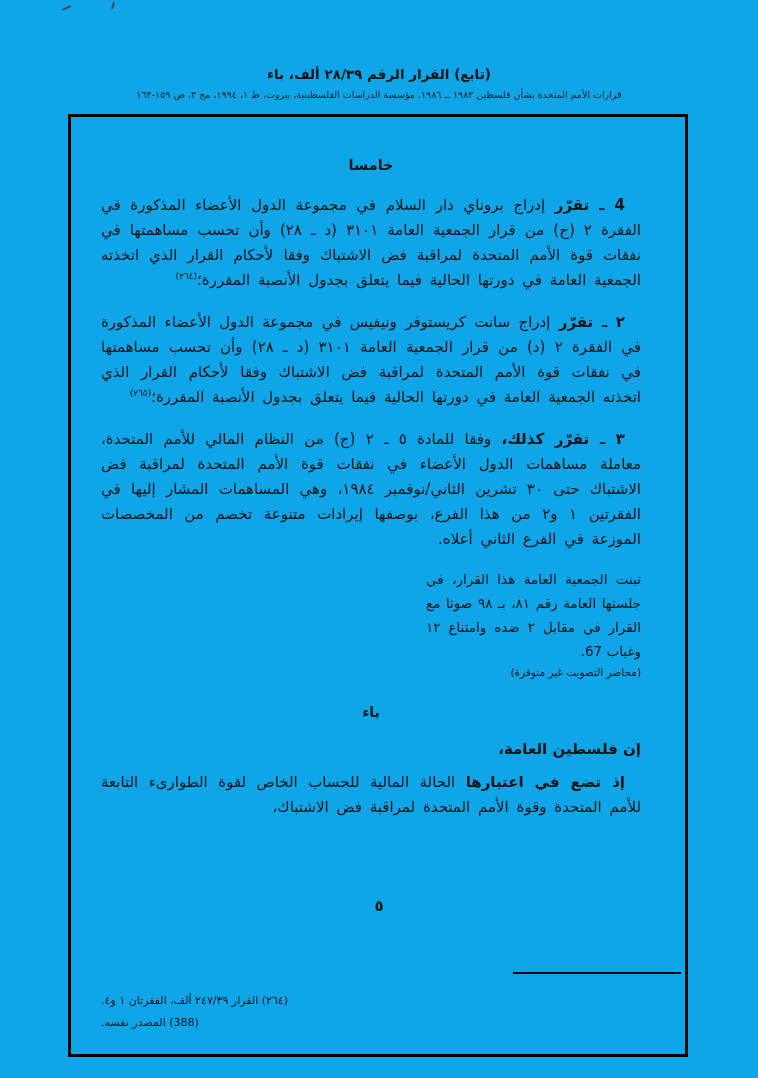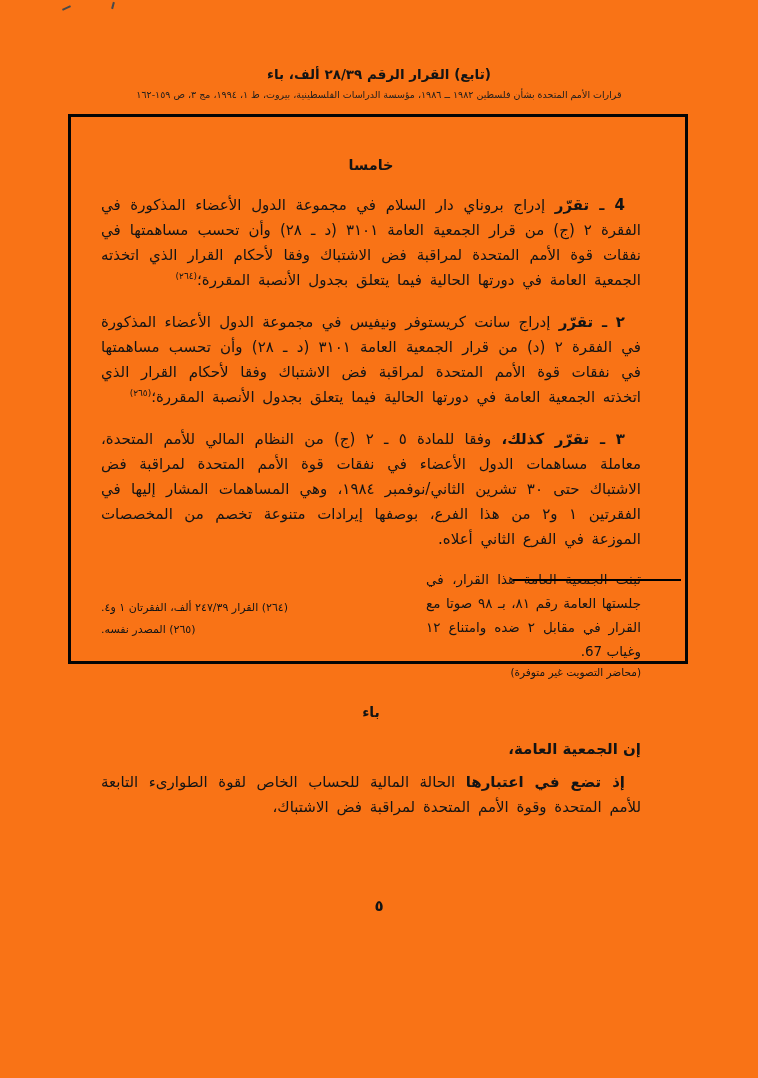--- a/index.html
+++ b/index.html
@@ -5,21 +5,21 @@
   * { margin: 0; padding: 0; box-sizing: border-box; }
   html, body { width: 758px; height: 1078px; }
   body {
     background: #e8e8e8;
     font-family: "DejaVu Sans", sans-serif;
   }
   .page {
     position: relative;
     width: 758px;
     height: 1078px;
-    background: #f97316;
+    background: #0ea5e9;
     color: #141414;
     direction: rtl;
     overflow: hidden;
   }
   
   .artifact { position: absolute; background: #4a4a4a; }
   .a1 { left: 62px; top: 7px; width: 9px; height: 2px; transform: rotate(-25deg); }
   .a2 { left: 112px; top: 2px; width: 2px; height: 7px; transform: rotate(15deg); }
 
   .doc-header {
@@ -35,21 +35,21 @@
   }
   .doc-source {
     font-size: 9.5px;
     margin-top: 7px;
     color: #1c1c1c;
   }
 
   .frame {
     position: absolute;
     left: 68px; top: 114px;
-    width: 620px; height: 550px;
+    width: 620px; height: 943px;
     border: 3px solid #050505;
     padding: 40px 44px 0 30px;
     direction: rtl;
   }
 
   .sec-heading {
     text-align: center;
     font-size: 14.5px;
     font-weight: bold;
     margin: 0 0 20px 0;
@@ -140,27 +140,27 @@
 
     <p class="para"><span class="lead">٢ ـ تقرّر</span> <span>إدراج سانت كريستوفر ونيفيس في مجموعة الدول الأعضاء المذكورة في الفقرة ٢ (د) من قرار الجمعية العامة ٣١٠١ (د ـ ٢٨) وأن تحسب مساهمتها في نفقات قوة الأمم المتحدة لمراقبة فض الاشتباك وفقا لأحكام القرار الذي اتخذته الجمعية العامة في دورتها الحالية فيما يتعلق بجدول الأنصبة المقررة؛</span><span class="fnref">(٢٦٥)</span></p>
 
     <p class="para"><span class="lead">٣ ـ تقرّر كذلك،</span> <span>وفقا للمادة ٥ ـ ٢ (ج) من النظام المالي للأمم المتحدة، معاملة مساهمات الدول الأعضاء في نفقات قوة الأمم المتحدة لمراقبة فض الاشتباك حتى ٣٠ تشرين الثاني/نوفمبر ١٩٨٤، وهي المساهمات المشار إليها في الفقرتين ١ و٢ من هذا الفرع، بوصفها إيرادات متنوعة تخصم من المخصصات الموزعة في الفرع الثاني أعلاه.</span></p>
 
     <div class="vote-note">تبنت الجمعية العامة هذا القرار، في جلستها العامة رقم ٨١، بـ ٩٨ صوتا مع القرار في مقابل ٢ ضده وامتناع ١٢ وغياب 67.</div>
     <div class="vote-sub">(محاضر التصويت غير متوفرة)</div>
 
     <h2 class="sec-heading b">باء</h2>
 
-    <p class="intro">إن الجمعية العامة،</p>
+    <p class="intro">إن فلسطين العامة،</p>
 
     <p class="para preamble"><span class="lead">إذ تضع في اعتبارها</span> <span>الحالة المالية للحساب الخاص لقوة الطوارىء التابعة للأمم المتحدة وقوة الأمم المتحدة لمراقبة فض الاشتباك،</span></p>
 
     <div class="footnote-area">
       <div class="fn-rule"></div>
       <div class="footnote">(٢٦٤) القرار ٢٤٧/٣٩ ألف، الفقرتان ١ و٤.</div>
-      <div class="footnote">(٢٦٥) المصدر نفسه.</div>
+      <div class="footnote">(388) المصدر نفسه.</div>
     </div>
 
   </main>
 
   <div class="page-number">٥</div>
 
 </div>
 
 </body></html>

